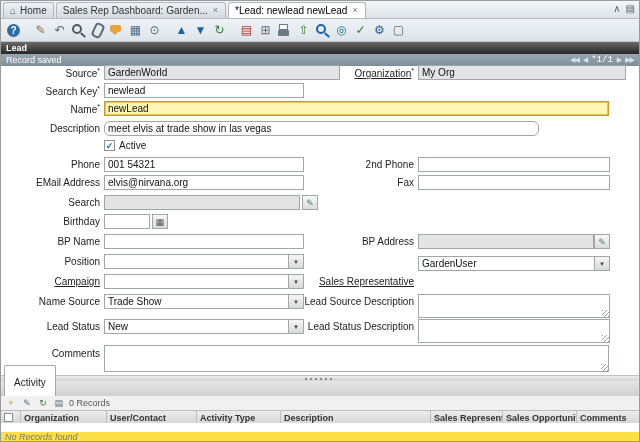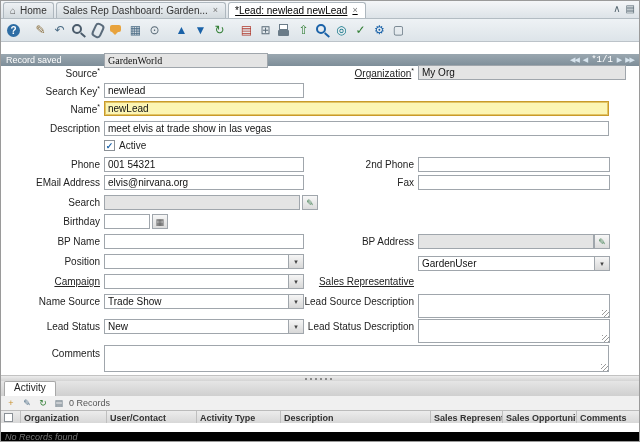--- a/index.html
+++ b/index.html
@@ -6,21 +6,21 @@
   .screen{position:relative;width:640px;height:442px;background:#fff;overflow:hidden;
           font-family:"Liberation Sans",sans-serif;border:1px solid #9a9a9a;box-sizing:border-box;}
 
   
   .tabbar{position:absolute;top:0;left:0;right:0;height:17px;
           background:linear-gradient(#f4f6f8,#dde3e8);border-bottom:1px solid #b3bcc3;
           display:flex;align-items:flex-end;padding-left:2px;}
   .tab{height:15px;display:flex;align-items:center;gap:4px;padding:0 6px;font-size:10px;color:#333;
        background:linear-gradient(#eef1f4,#d3dade);border:1px solid #aeb7be;border-bottom:none;
        border-radius:3px 3px 0 0;margin-right:2px;cursor:pointer;white-space:nowrap;}
-  .tab.active{background:#fff;color:#000;text-decoration:underline;}
+  .tab.active{background:#fff;color:#000;}
   .tab .ticon{font-size:10px;color:#555;}
   .tab .close{font-size:9px;color:#777;line-height:1;padding:0 1px;}
   .tabbar-right{position:absolute;right:4px;top:2px;display:flex;gap:5px;}
   .tabbar-right span{font-size:10px;color:#54656f;cursor:pointer;}
 
   
   .toolbar{position:absolute;top:18px;left:0;right:0;height:22px;
            background:linear-gradient(#eef2f5,#dde4e9);border-bottom:1px solid #bcc3c9;
            display:flex;align-items:center;padding:0 4px;gap:2px;}
   .tbi{width:17px;height:17px;display:flex;align-items:center;justify-content:center;
@@ -87,32 +87,32 @@
   .splitter{position:absolute;top:374px;left:0;right:0;height:6px;
             background:linear-gradient(#ececec,#cfcfcf);border-top:1px solid #c2c2c2;border-bottom:1px solid #aaa;cursor:row-resize;}
   .splitter .gripdots{position:absolute;left:50%;top:2px;width:30px;height:2px;margin-left:-15px;
             background:repeating-linear-gradient(90deg,#8a8a8a 0 2px,transparent 2px 5px);}
 
   
   .actstrip{position:absolute;top:380px;left:0;right:0;height:15px;
             background:linear-gradient(#e6e6e6,#cfcfcf);border-bottom:1px solid #b5b5b5;
             display:flex;align-items:flex-end;padding-left:3px;}
   .acttab{background:#fff;border:1px solid #a8a8a8;border-bottom:none;font-size:10px;color:#222;
-          padding:0 9px;height:14px;display:flex;align-items:flex-start;border-radius:2px 2px 0 0;cursor:pointer;}
+          padding:8px 9px;height:14px;display:flex;align-items:flex-end;border-radius:2px 2px 0 0;cursor:pointer;}
   .acttools{position:absolute;top:395px;left:0;right:0;height:14px;background:#f0f0f0;
             border-bottom:1px solid #ccc;display:flex;align-items:center;gap:4px;padding:0 4px;
             font-size:9px;color:#555;}
   .mi{width:12px;height:12px;display:flex;align-items:center;justify-content:center;font-size:9px;cursor:pointer;}
   .thead{position:absolute;top:409px;left:0;right:0;height:13px;display:flex;
          background:linear-gradient(#ececec,#d6d6d6);border-top:1px solid #bbb;border-bottom:1px solid #a8a8a8;
          font-size:9px;font-weight:bold;color:#333;}
   .th{border-right:1px solid #bfbfbf;padding:0 3px;display:flex;align-items:center;
       white-space:nowrap;overflow:hidden;box-sizing:border-box;cursor:pointer;}
   .tbody{position:absolute;top:422px;left:0;right:0;height:9px;background:#fff;border-bottom:1px solid #ddd;}
-  .tfoot{position:absolute;top:431px;left:0;right:0;bottom:0;background:#000000;font-size:9px;
+  .tfoot{position:absolute;top:431px;left:0;right:0;bottom:0;background:#fde047;font-size:9px;
          font-style:italic;color:#777;display:flex;align-items:center;padding:0 4px;}
 </style>
 </head>
 <body>
 
 <div class="screen">
 
   <div class="tabbar">
     <div class="tab">
       <span class="ticon">⌂</span>
@@ -153,46 +153,49 @@
     <span class="tbi c-gray">⊞</span>
     <span class="tbi i-print"></span>
     <span class="tbi c-green">⇧</span>
     <span class="tbi i-find i-zoom"></span>
     <span class="tbi c-teal">◎</span>
     <span class="tbi c-green">✓</span>
     <span class="tbi c-blue">⚙</span>
     <span class="tbi c-gray">▢</span>
   </div>
 
+  <div class="titlebar">
+    <span>Lead</span>
+  </div>
 
   <div class="statusbar">
     <span class="msg">Record saved</span>
     <span class="nav">
       <span class="nbtn">◀◀</span>
       <span class="nbtn">◀</span>
       <span class="rec">*1/1</span>
       <span class="nbtn">▶</span>
       <span class="nbtn">▶▶</span>
     </span>
   </div>
 
   <div class="flabel" style="top:66px"><span>Source</span><sup>*</sup></div>
-  <input class="tf ro" style="top: 52px; left: 103px; width: 164px; font-family: Liberation Serif, serif;" readonly="" value="GardenWorld">
+  <input class="tf ro" style="top: 64px; left: 103px; width: 236px;" readonly="" value="GardenWorld">
 
   <div class="flabel-r" style="top:66px"><span class="link">Organization</span><sup>*</sup></div>
   <input class="tf ro" style="top: 64px; left: 417px; width: 208px;" readonly="" value="My Org">
 
   <div class="flabel" style="top:84px"><span>Search Key</span><sup>*</sup></div>
   <input class="tf" style="top: 82px; left: 103px; width: 200px;" value="newlead">
 
   <div class="flabel" style="top:102px"><span>Name</span><sup>*</sup></div>
   <input class="tf focus" style="top: 100px; left: 103px; width: 505px;" value="newLead">
 
   <div class="flabel" style="top:122px"><span>Description</span></div>
-  <input class="tf" style="top: 120px; left: 103px; width: 505px;" value="meet elvis at trade show in las vegas">
+  <input class="tf" style="top: 120px; left: 103px; width: 435px; border-radius: 6px;" value="meet elvis at trade show in las vegas">
 
   <div class="cb" style="top:139px;left:103px">
     <span class="cbbox">✓</span>
     <span>Active</span>
   </div>
 
   <div class="flabel" style="top:158px"><span>Phone</span></div>
   <input class="tf" style="top: 156px; left: 103px; width: 200px;" value="001 54321">
 
   <div class="flabel-r" style="top:158px"><span>2nd Phone</span></div>

